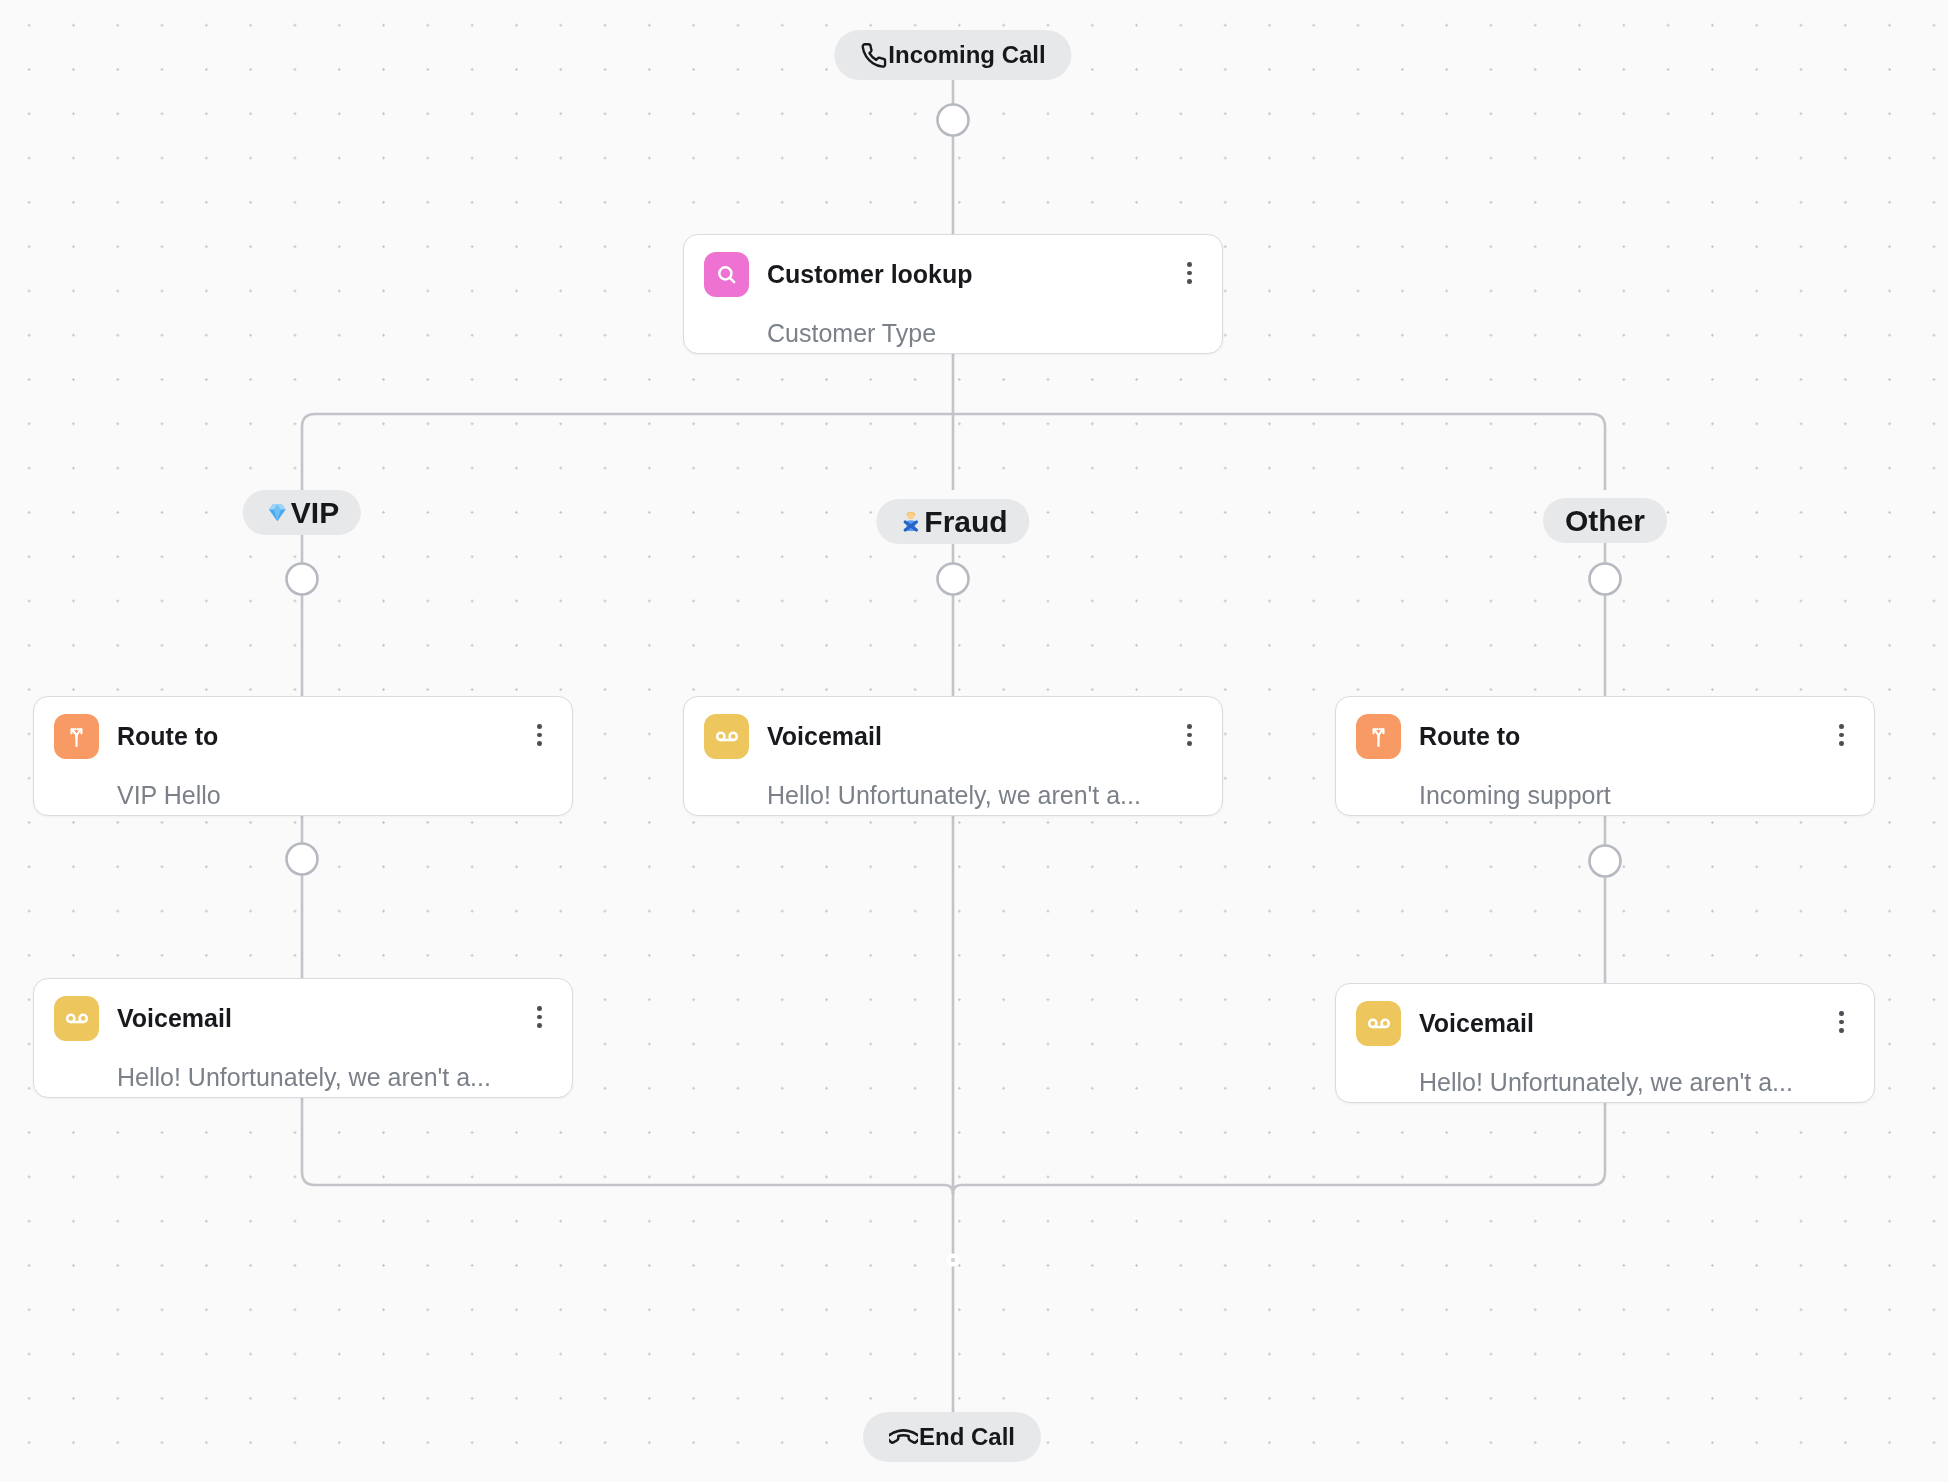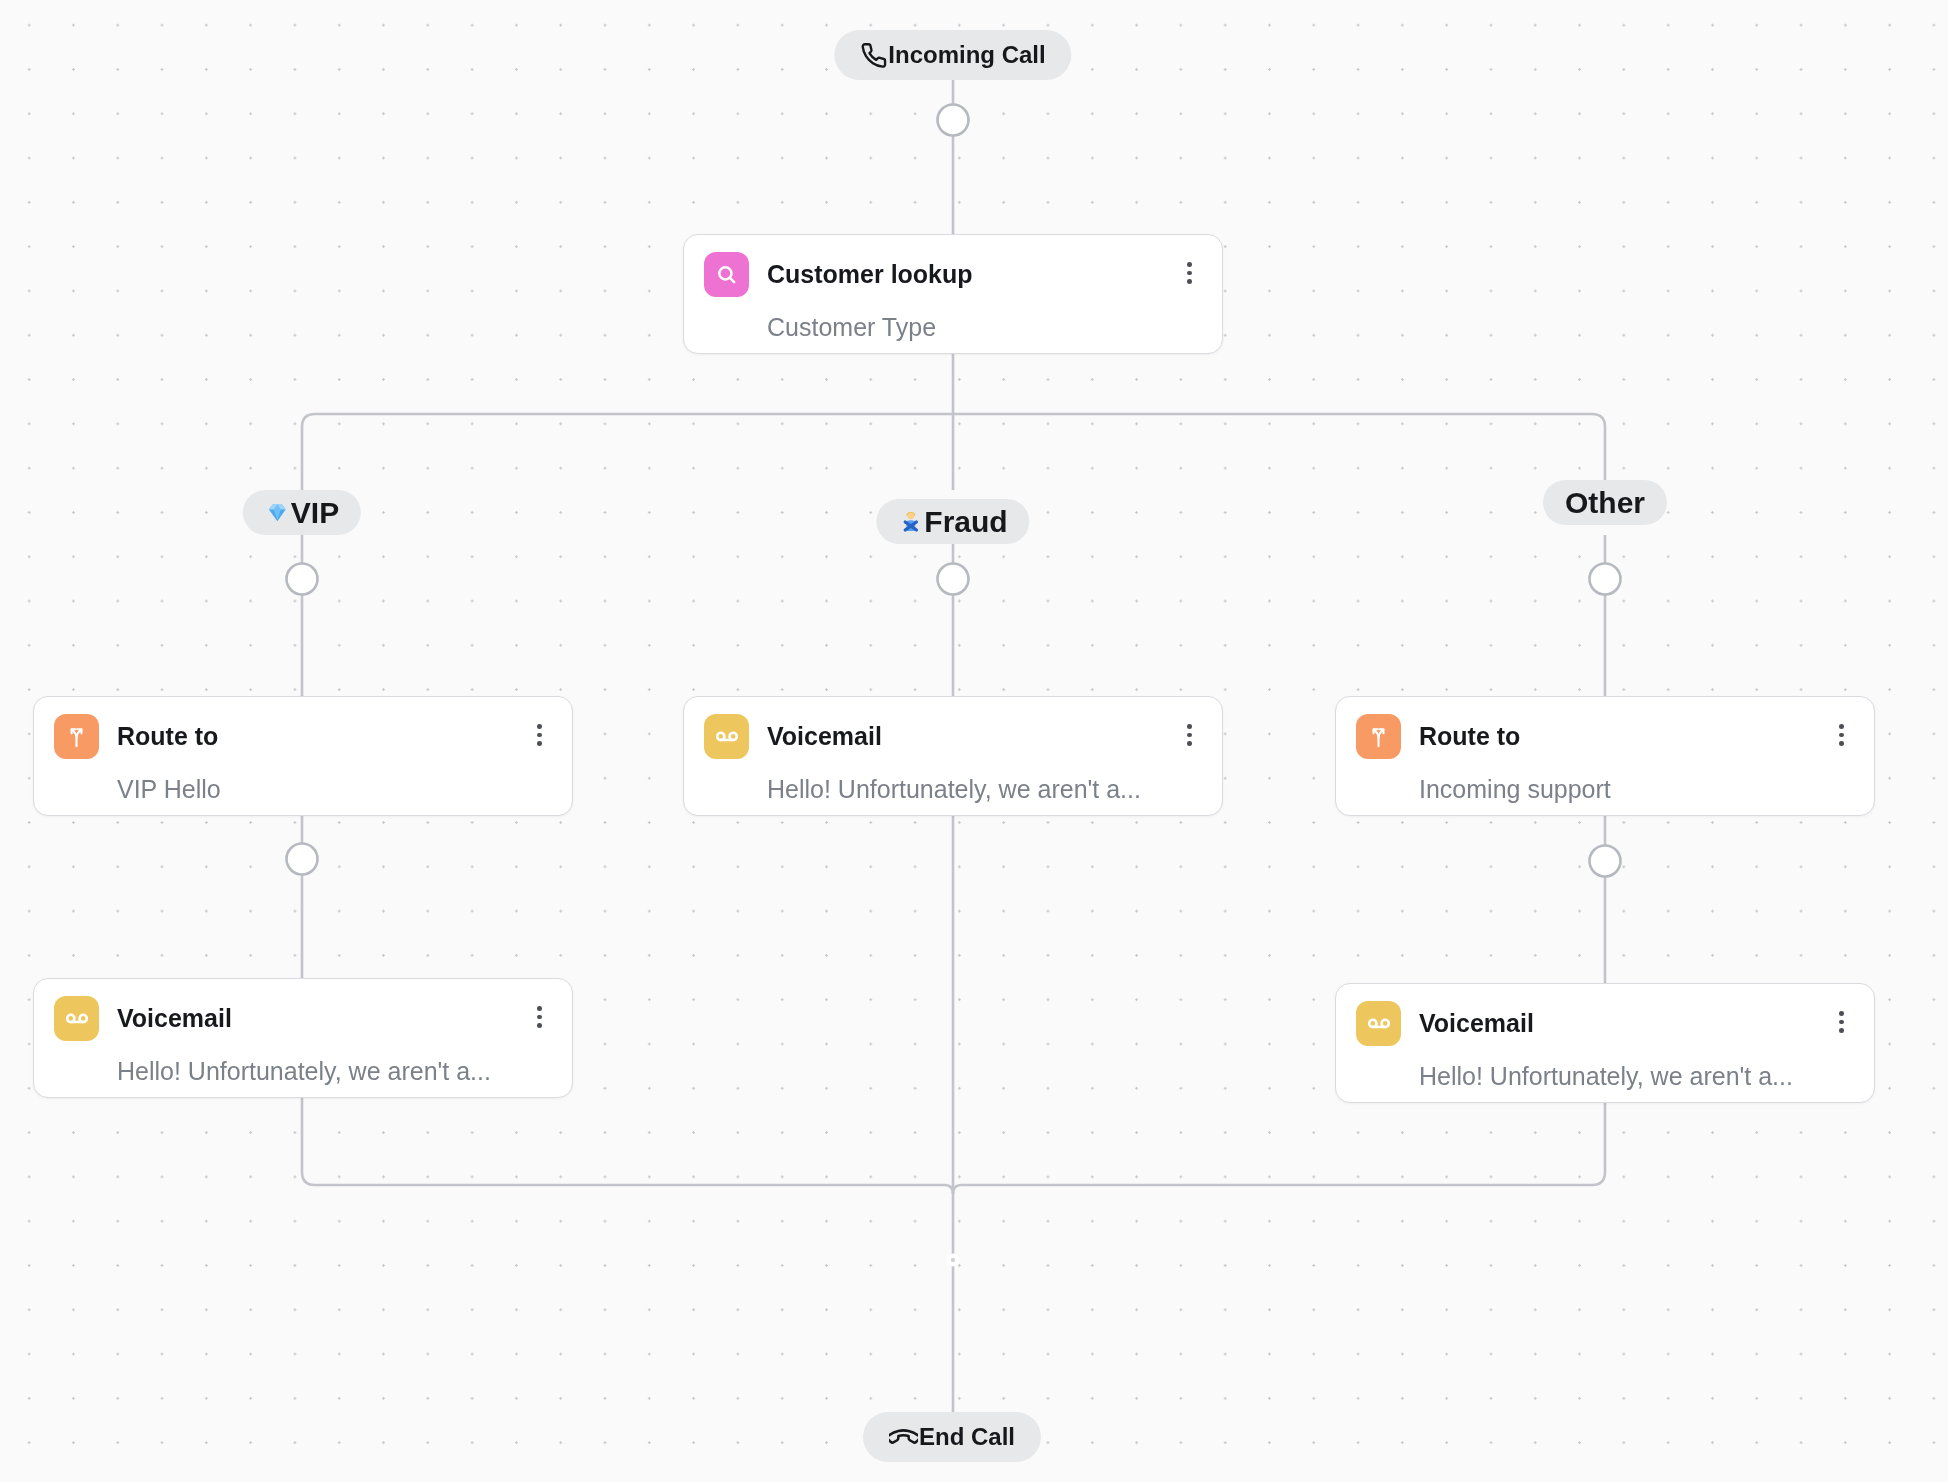--- a/index.html
+++ b/index.html
@@ -37,21 +37,21 @@
     width:45px;height:45px;border-radius:12px;flex:0 0 45px;
     display:flex;align-items:center;justify-content:center;margin-right:18px;
   }
   .card-title{font-size:25px;font-weight:700;color:#17191d;line-height:1.1;}
   .kebab{
     margin-left:auto;display:flex;flex-direction:column;gap:4px;
     padding:6px 8px;border:none;background:transparent;cursor:pointer;align-self:flex-start;margin-top:4px;
   }
   .kebab i{display:block;width:4.6px;height:4.6px;border-radius:50%;background:#4c5056;}
   .card-sub{
-    margin-left:63px;margin-top:16px;font-size:25px;color:#7b8089;
+    margin-left:63px;margin-top:22px;font-size:25px;color:#7b8089;
     white-space:nowrap;overflow:hidden;line-height:1.15;
   }
   .emoji-icon{display:inline-flex;align-items:center;}
 </style>
 </head>
 <body>
 
 <div id="canvas">
 
   <svg class="wires" width="1948" height="1482" viewBox="0 0 1948 1482">
@@ -121,21 +121,21 @@
       <svg width="25" height="25" viewBox="0 0 24 24">
         <path d="M7.8 6.2 a4.2 3.4 0 0 1 8.4 0 Z" fill="#f3b13c"></path>
         <circle cx="12" cy="6.6" r="3.3" fill="#fbd089"></circle>
         <path d="M8 11.6 Q12 9.8 16 11.6 L16.6 21 H7.4 Z" fill="#5b9cf5"></path>
         <path d="M6.6 12.4 L17.4 20.2 M17.4 12.4 L6.6 20.2" stroke="#2563c4" stroke-width="3" stroke-linecap="round"></path>
       </svg>
     </span>
     <span>Fraud</span>
   </div>
 
-  <div class="pill pill-sm" style="left:1605px;top:480px;">
+  <div class="pill pill-sm" style="left:1605px;top:498px;">
     <span>Other</span>
   </div>
 
   <div class="card" style="left:33px;top:696px;">
     <div class="card-head">
       <span class="icon-badge" style="background:#f89a64;">
         <svg width="27" height="27" viewBox="0 0 24 24" fill="none" stroke="#ffffff" stroke-width="1.9" stroke-linecap="round" stroke-linejoin="round">
           <path d="M12 20.5 V13 Q12 10 9.8 7.8 L7.8 5.8"></path>
           <path d="M12 13 Q12 10 14.2 7.8 L16.2 5.8"></path>
           <path d="M7.6 9.2 V5.6 H11.2"></path>

